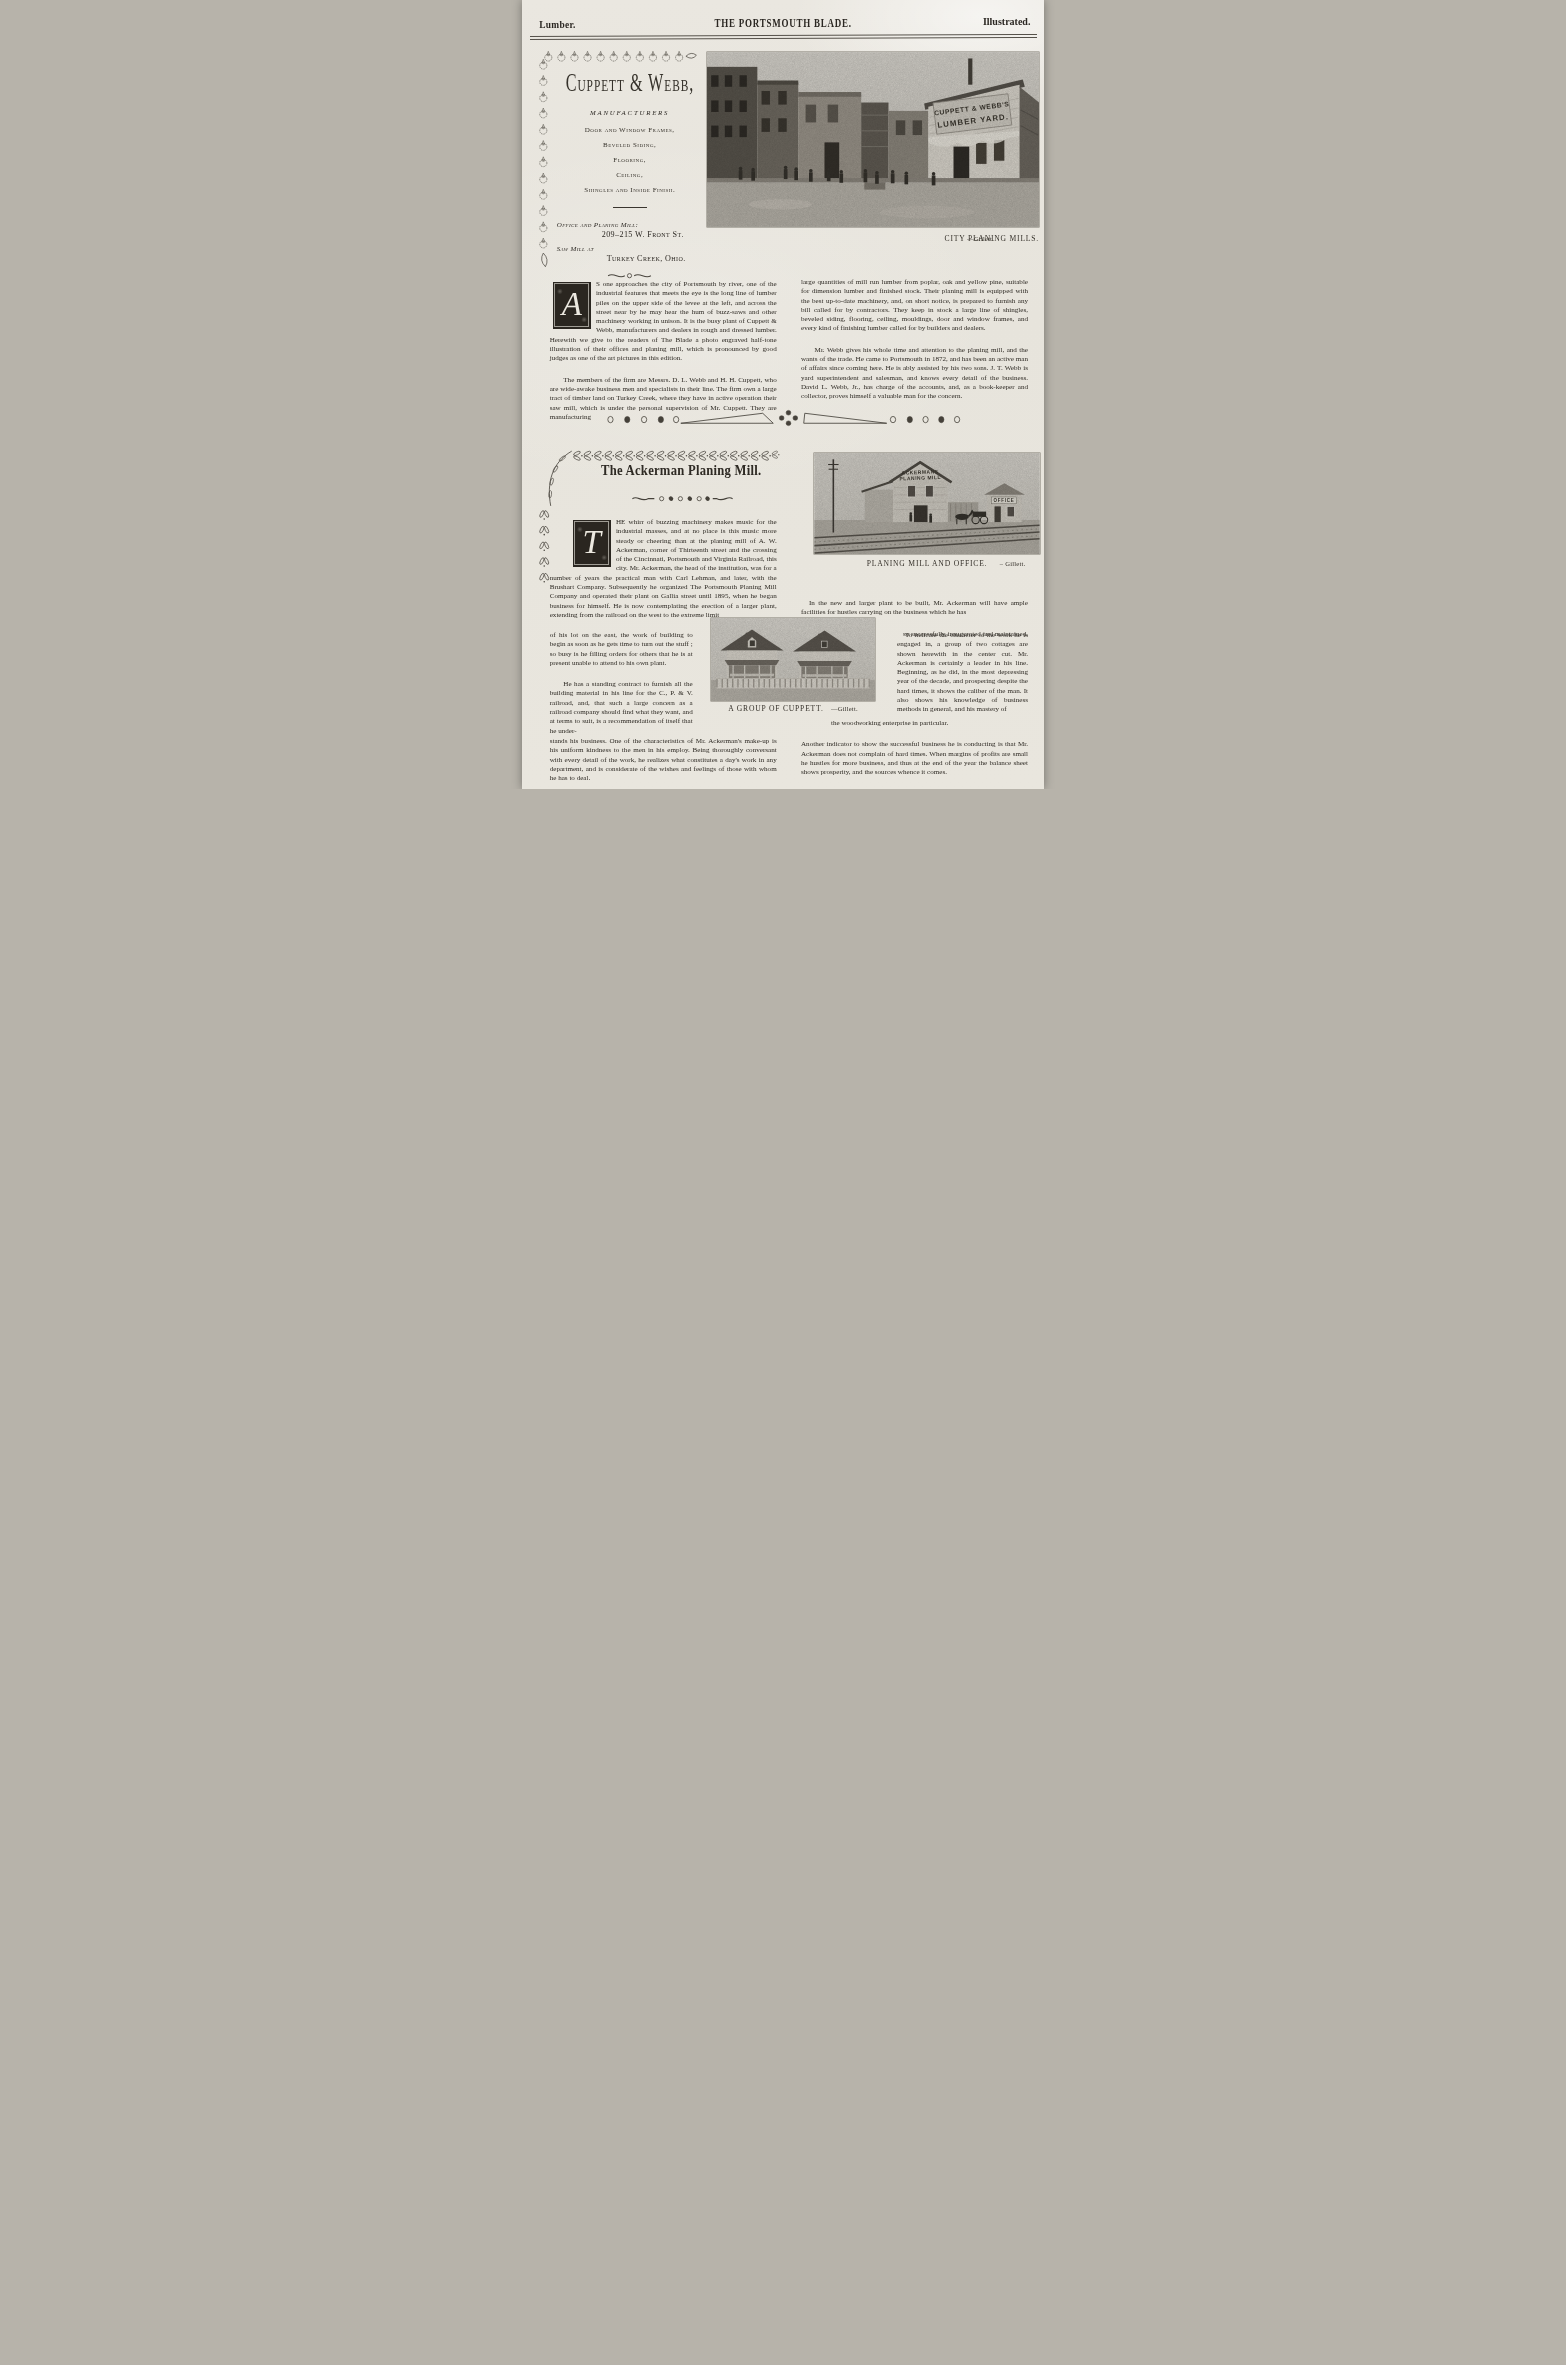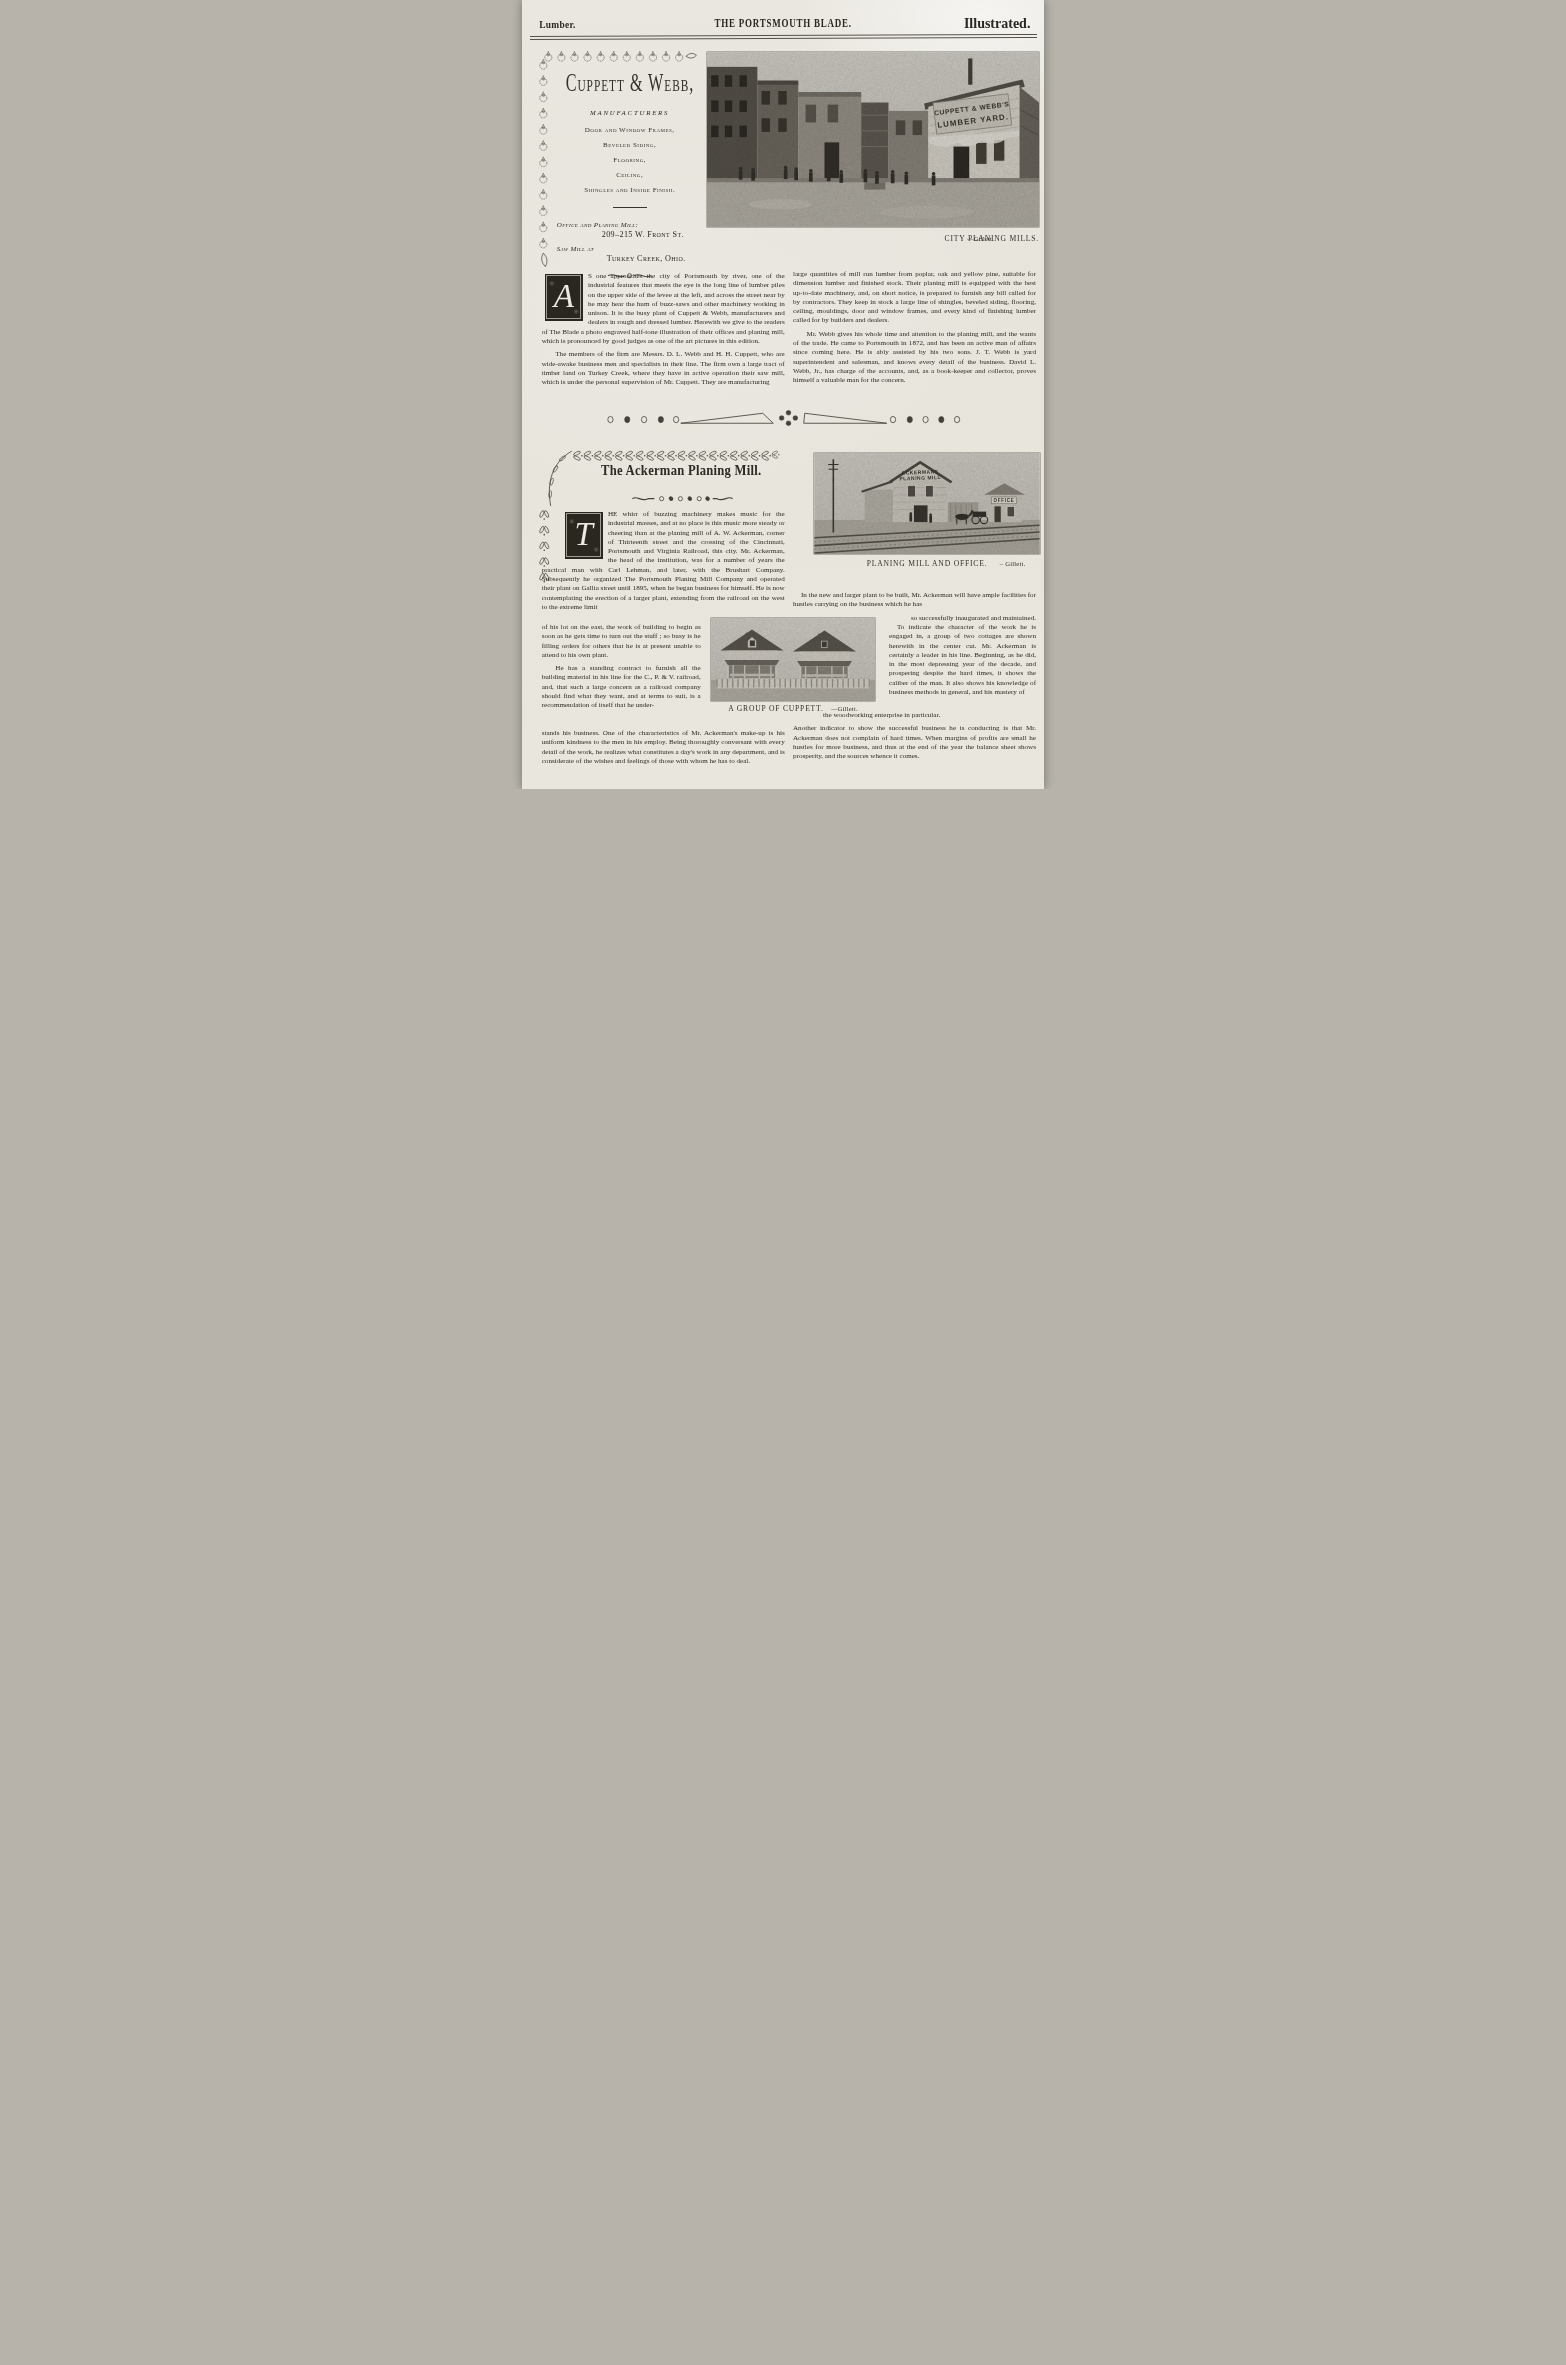--- a/index.html
+++ b/index.html
@@ -8,21 +8,21 @@
     background:
       radial-gradient(ellipse 315px 157px at 88% 2%, rgba(255,255,255,.55), rgba(255,255,255,0) 60%),
       radial-gradient(ellipse 472px 262px at 30% 40%, rgba(255,255,255,.18), rgba(0,0,0,0) 70%),
       linear-gradient(180deg,#eae7e0 0%,#e7e4dc 40%,#e9e6de 100%);
     font-family:"Liberation Serif", serif;color:#2b2722;overflow:hidden;
     box-shadow:0 0 9.4px rgba(0,0,0,.35);
   }
   
   .hdr-left{position:absolute;left:17.3px;top:20px;font-size:9.4px;font-weight:bold;letter-spacing:0.3px;}
   .hdr-center{position:absolute;left:0;right:0;top:17.3px;text-align:center;font-size:11.5px;font-weight:bold;}
-  .hdr-right{position:absolute;right:13.6px;top:15.7px;font-size:14px;font-weight:bold;}
+  .hdr-right{position:absolute;right:13.6px;top:15.7px;font-size:10px;font-weight:bold;}
   .condense{display:inline-block;transform:scaleX(.78);transform-origin:center;letter-spacing:1px;white-space:nowrap;}
   .hdr-rule{position:absolute;left:7.9px;right:7.3px;top:35px;height:2.1px;
     border-top:1px solid #55514a;border-bottom:0.8px solid #55514a;transform:rotate(-.25deg);}
   
   .ad{position:absolute;left:14.7px;top:50px;width:167px;height:232px;}
   .ad-border-top{position:absolute;left:5.2px;top:0;}
   .ad-border-left{position:absolute;left:0;top:8.4px;}
   .ad-content{position:absolute;left:20px;top:10.5px;right:1px;text-align:center;}
   .ad-title{font-size:17px;letter-spacing:1px;font-variant:small-caps;
     transform:scaleY(1.45) scaleX(.95);transform-origin:center top;margin-top:8.4px;color:#35312a;}
@@ -52,21 +52,21 @@
   
   .tb{position:absolute;}
   .c1l{left:15.7px;top:268px;width:251px;}
   .c1r{left:267px;top:266px;width:251px;}
   .a2l1{left:15.7px;top:506px;width:251px;}
   .a2l2{left:15.7px;top:619px;width:167px;}
   .a2l3{left:15.7px;top:725px;width:251px;}
   .a2r1{left:267px;top:587px;width:251px;}
   .a2r2{left:363px;top:619px;width:155px;}
   .a2r3{left:267px;top:707px;width:251px;}
-  p.body{font-size:7.1px;line-height:9.3px;text-align:justify;margin:4px;color:#2e2a24;}
+  p.body{font-size:7.1px;line-height:9.3px;text-align:justify;margin:12px;color:#2e2a24;}
   p.indent{text-indent:13.6px;}
   p.small-indent{text-indent:7.9px;}
   p.tail-indent{text-indent:30px;}
   p.alignr{text-align:right;}
   .dropcap{float:left;width:38px;height:47px;margin:1.6px 5.2px 1px 3.1px;background:#2a2620;position:relative;
     background-image:radial-gradient(circle 4.2px at 18% 20%, rgba(240,237,228,.28), rgba(0,0,0,0) 70%),
       radial-gradient(circle 4.2px at 82% 80%, rgba(240,237,228,.28), rgba(0,0,0,0) 70%);}
   .dropcap::before{content:"";position:absolute;inset:1.6px;border:0.5px solid rgba(238,235,226,.6);}
   .dropcap span{display:block;text-align:center;font-size:33px;line-height:45px;color:#ece9e0;font-style:italic;}
   .dc2{margin-left:23px;}

